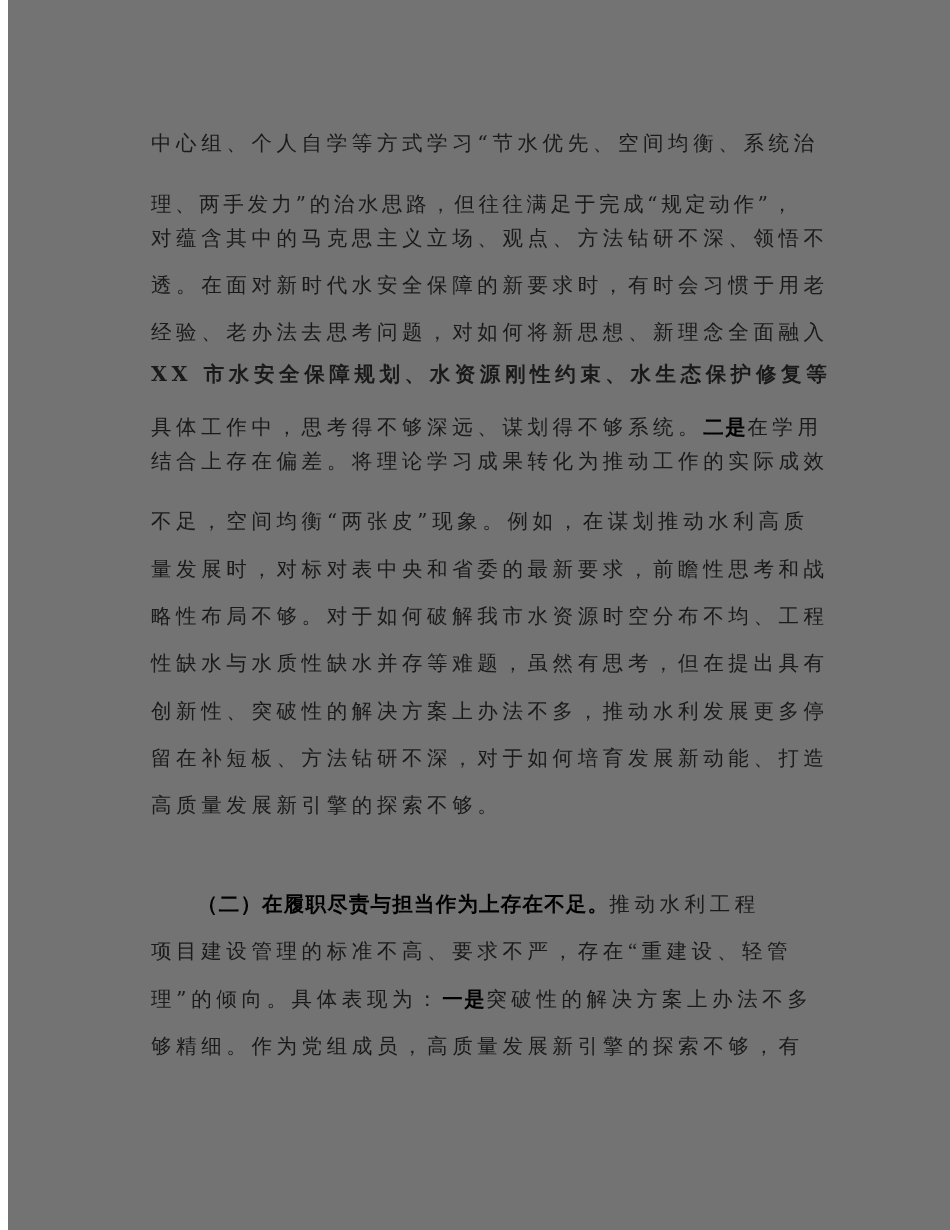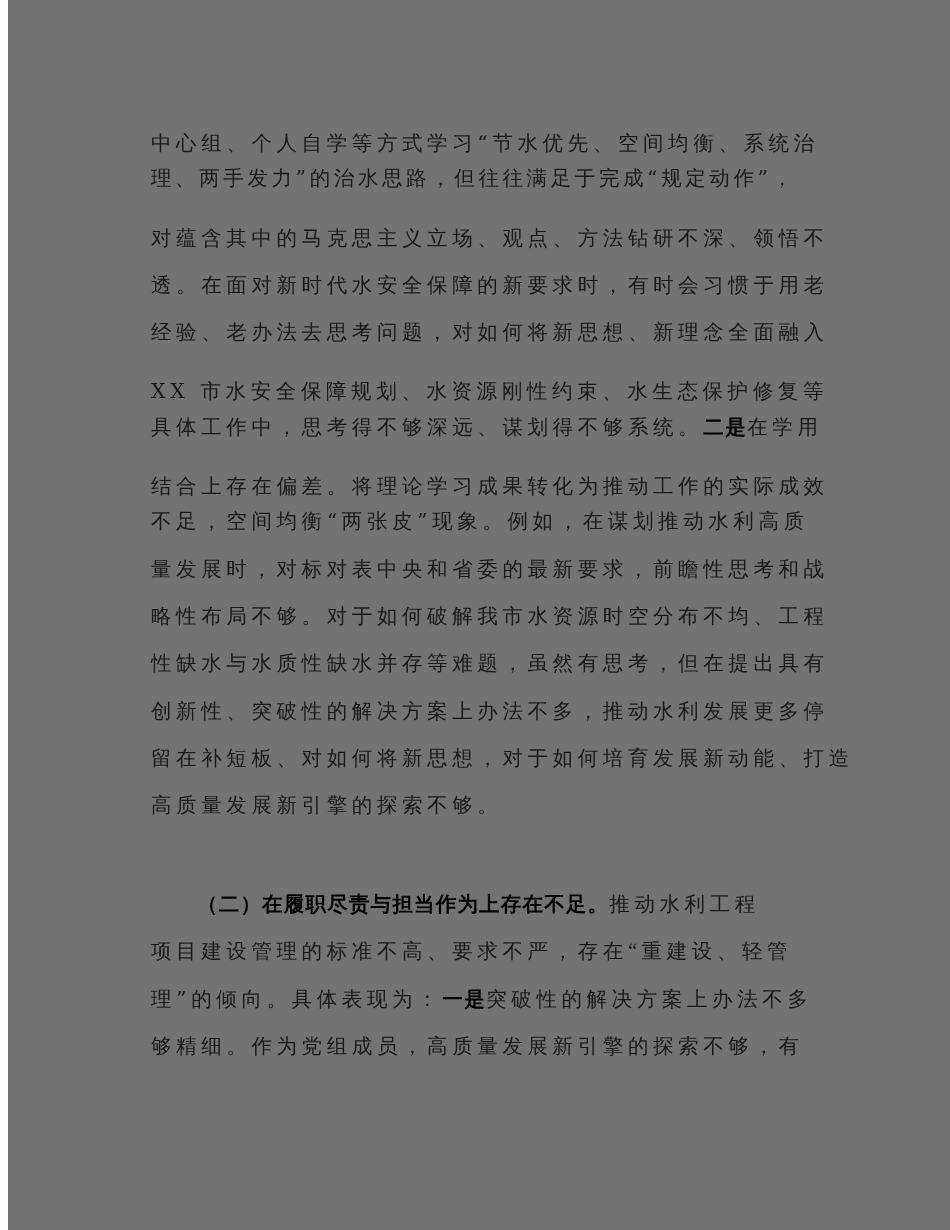--- a/index.html
+++ b/index.html
@@ -19,35 +19,35 @@
   .b { font-family: "DejaVu Sans", "Liberation Sans", sans-serif; font-weight: bold; letter-spacing: 1.5px; color: #000; }
   .heading-b { font-family: "DejaVu Sans", "Liberation Sans", sans-serif; font-weight: bold; letter-spacing: 1.2px; color: #000; }
 </style>
 </head>
 <body>
 
 <div class="page">
 
   <div class="para" style="top:128px;">
     <div class="line" style="top:0px;">中心组、个人自学等方式学习“节水优先、空间均衡、系统治</div>
-    <div class="line" style="top:35px; letter-spacing:3.6px;">理、两手发力”的治水思路，但往往满足于完成“规定动作”，</div>
+    <div class="line" style="top:61px; letter-spacing:3.6px;">理、两手发力”的治水思路，但往往满足于完成“规定动作”，</div>
     <div class="line" style="top:94.6px;">对蕴含其中的马克思主义立场、观点、方法钻研不深、领悟不</div>
     <div class="line" style="top:141.9px;">透。在面对新时代水安全保障的新要求时，有时会习惯于用老</div>
     <div class="line" style="top:189.2px;">经验、老办法去思考问题，对如何将新思想、新理念全面融入</div>
-    <div class="line" style="top:248px;">XX 市水安全保障规划、水资源刚性约束、水生态保护修复等</div>
+    <div class="line" style="top:231px;font-weight:bold;">XX 市水安全保障规划、水资源刚性约束、水生态保护修复等</div>
     <div class="line" style="top:283.8px;">
       <span>具体工作中，思考得不够深远、谋划得不够系统。</span><span class="b">二是</span><span>在学用</span>
     </div>
-    <div class="line" style="top:343px;">结合上存在偏差。将理论学习成果转化为推动工作的实际成效</div>
+    <div class="line" style="top:318px;">结合上存在偏差。将理论学习成果转化为推动工作的实际成效</div>
     <div class="line" style="top:378.4px;">不足，空间均衡“两张皮”现象。例如，在谋划推动水利高质</div>
     <div class="line" style="top:425.7px;">量发展时，对标对表中央和省委的最新要求，前瞻性思考和战</div>
     <div class="line" style="top:473.0px;">略性布局不够。对于如何破解我市水资源时空分布不均、工程</div>
     <div class="line" style="top:520.3px;">性缺水与水质性缺水并存等难题，虽然有思考，但在提出具有</div>
     <div class="line" style="top:567.6px;">创新性、突破性的解决方案上办法不多，推动水利发展更多停</div>
-    <div class="line" style="top:614.9px;">留在补短板、对如何将新思想，对于如何培育发展新动能、打造</div>
+    <div class="line" style="top:614.9px;">留在补短板、方法钻研不深，对于如何培育发展新动能、打造</div>
     <div class="line" style="top:662.2px;text-align:right;">高质量发展新引擎的探索不够。</div>
   </div>
 
   <div class="para" style="top:889px;">
     <div class="line" style="top:0px; left:46px;">
       <span class="heading-b">（二）在履职尽责与担当作为上存在不足。</span><span>推动水利工程</span>
     </div>
     <div class="line" style="top:47.3px;font-family:Liberation Serif, serif;">项目建设管理的标准不高、要求不严，存在“重建设、轻管</div>
     <div class="line" style="top:94.6px;">
       <span>理”的倾向。具体表现为：</span><span class="b">一是</span><span>突破性的解决方案上办法不多</span>

